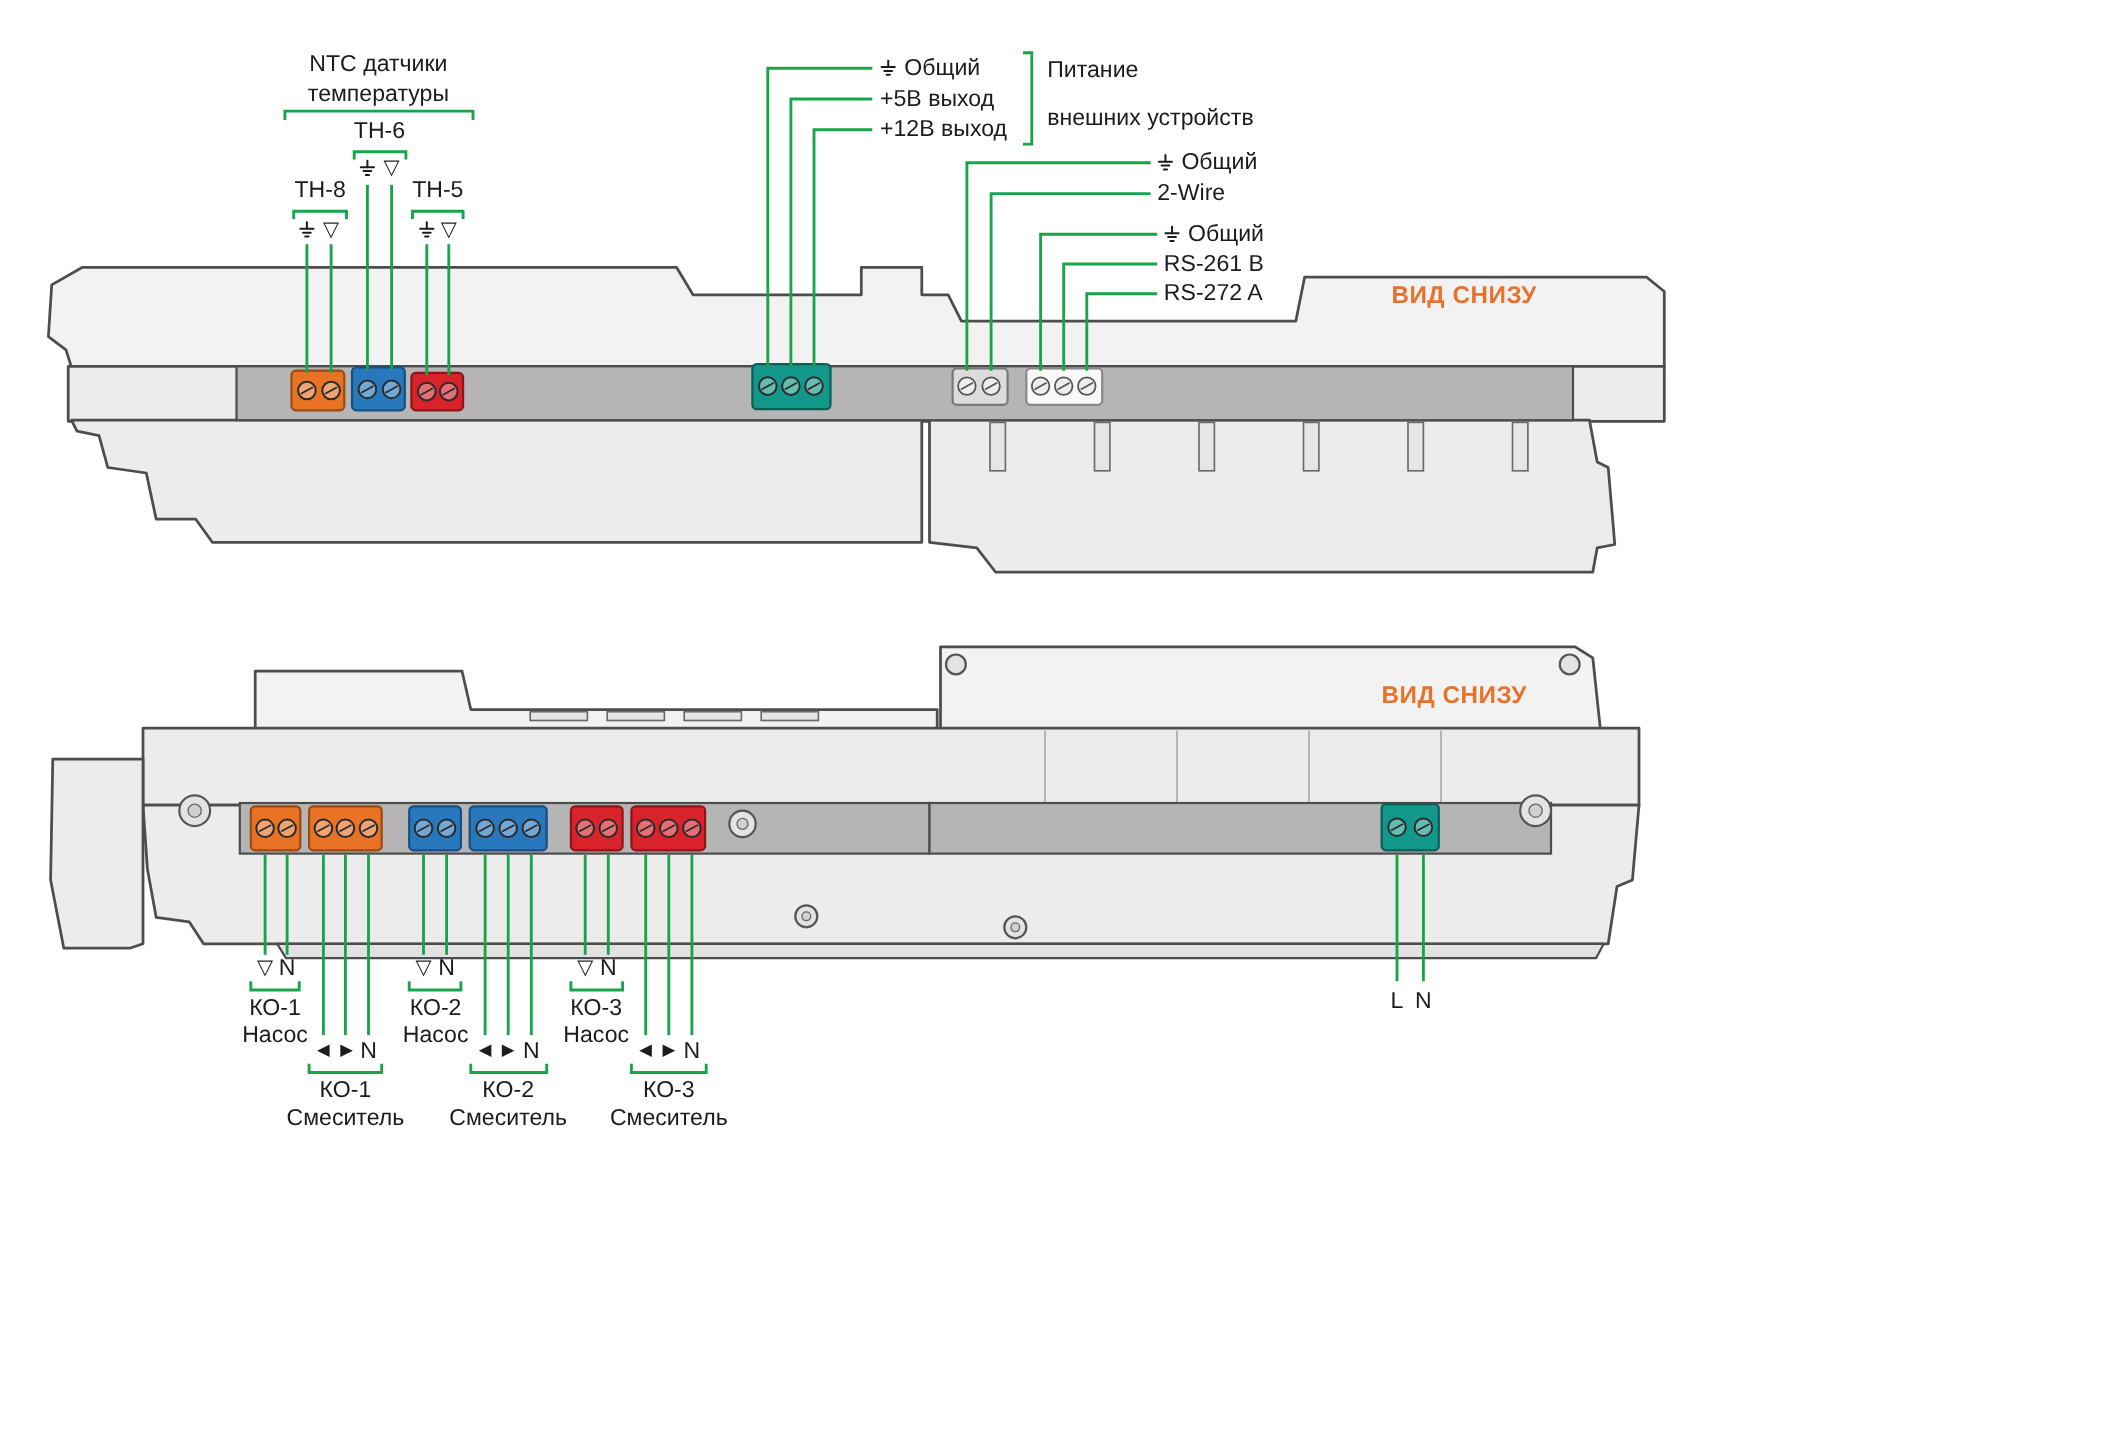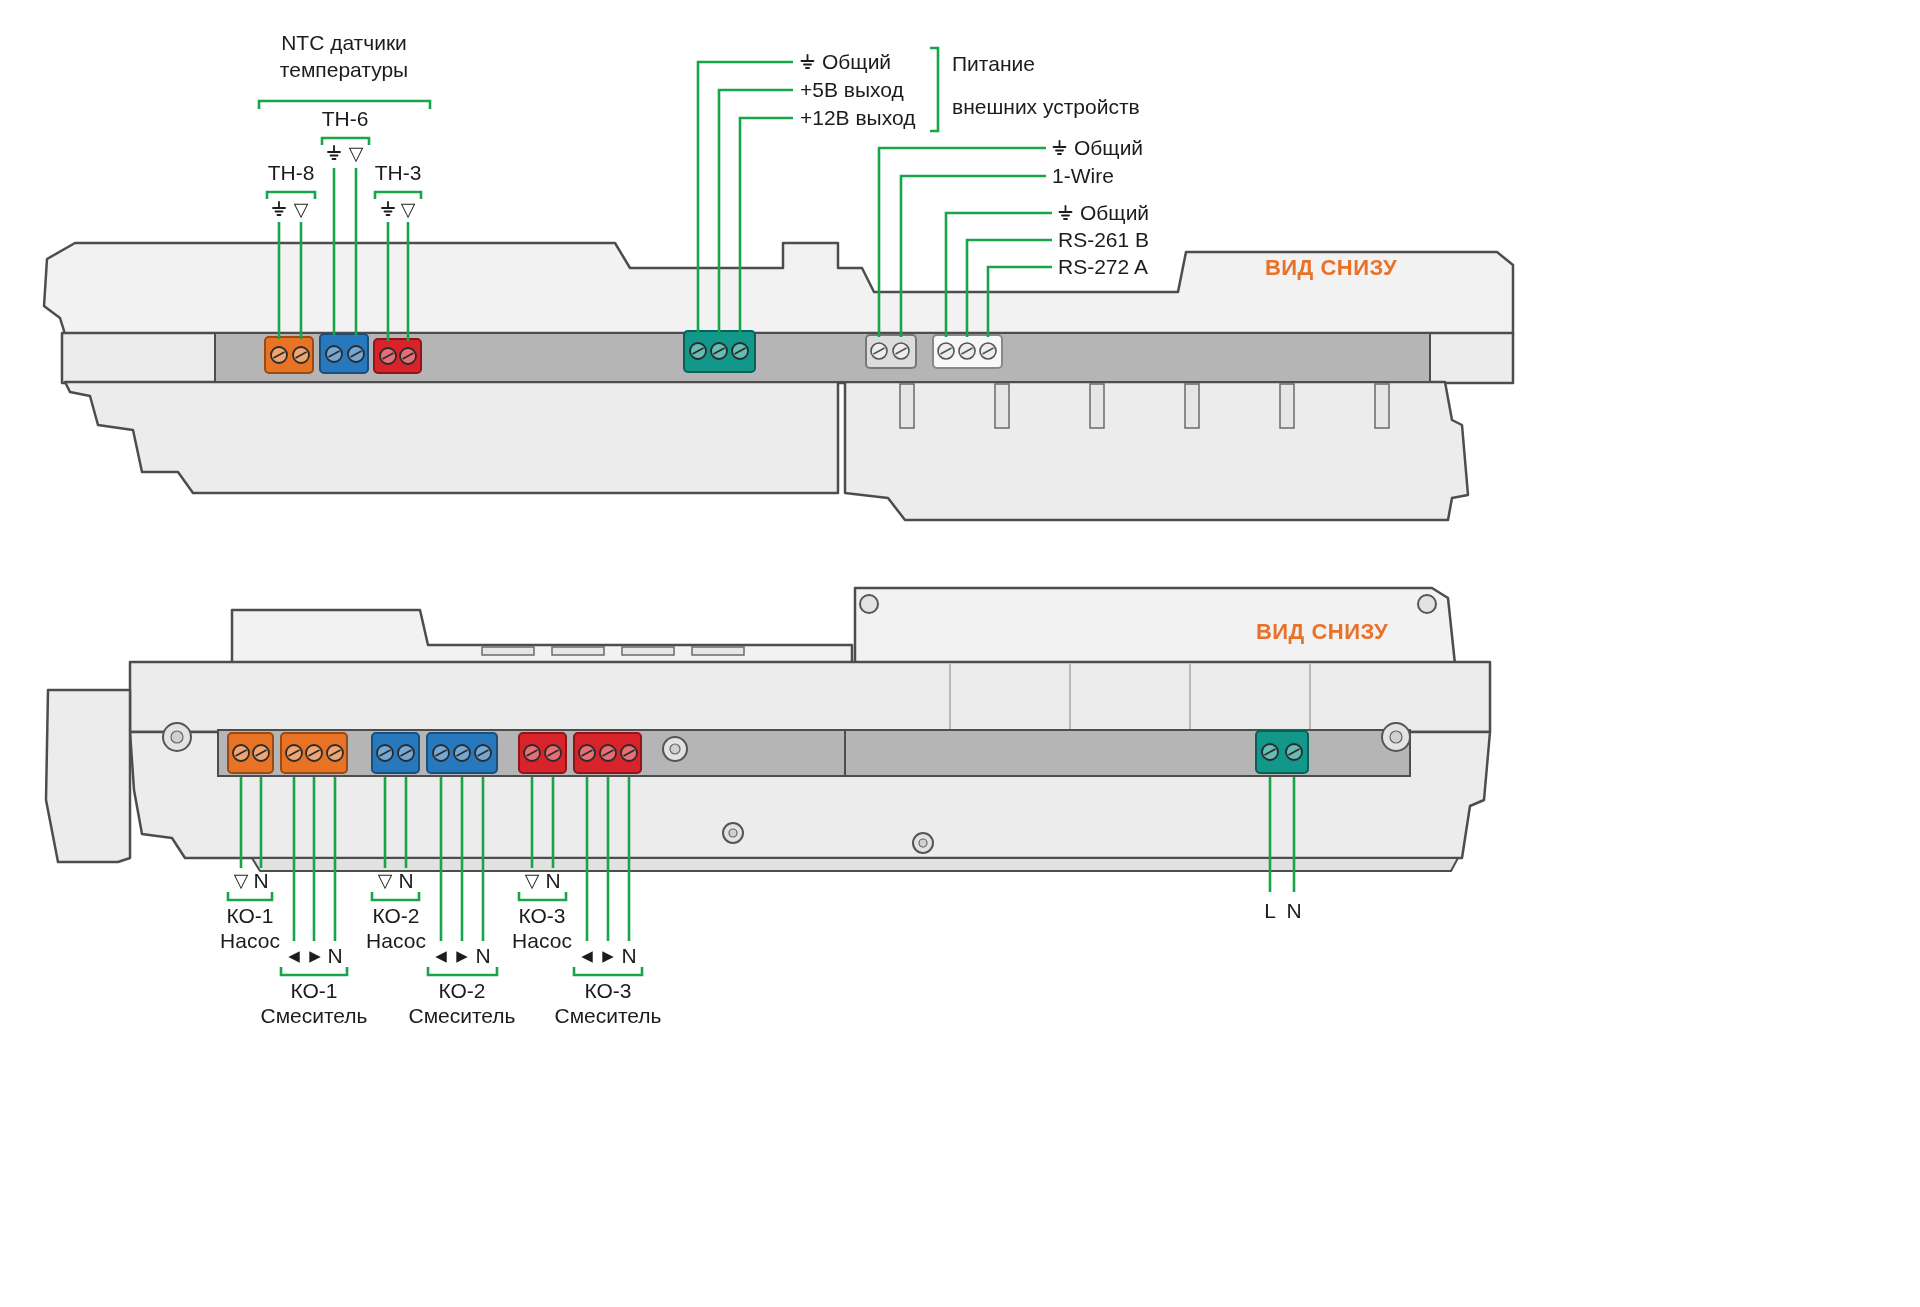--- a/index.html
+++ b/index.html
@@ -245,25 +245,25 @@
         <path class="lead" d="M1294,777 V892"></path>
       <path class="lead" d="M228,892 V900 H272 V892"></path>
       <path class="lead" d="M372,892 V900 H419 V892"></path>
       <path class="lead" d="M519,892 V900 H566 V892"></path>
       <path class="lead" d="M281,967 V975 H347 V967"></path>
       <path class="lead" d="M428,967 V975 H497 V967"></path>
       <path class="lead" d="M574,967 V975 H642 V967"></path>
     </g>
   </svg>
 
-  <div class="lbl wrap" style="left:344px;top:56px;width:160px">NTC датчики температуры</div>
+  <div class="lbl wrap" style="left:344px;top:72px;width:160px">NTC датчики температуры</div>
 
   <div class="lbl" style="left:345px;top:119px">ТН-6</div>
   <div class="lbl" style="left:291px;top:173px">ТН-8</div>
-  <div class="lbl" style="left:398px;top:173px">ТН-3</div>
+  <div class="lbl" style="left:398px;top:173px">ТН-5</div>
 
   <span class="gnd abs" style="left:334px;top:153px">
       <svg width="15" height="16" viewBox="0 0 15 16">
         <path d="M7.5 1V7"></path>
         <path d="M1.5 7H13.5"></path>
         <path d="M4 10.5H11"></path>
         <path d="M6 14H9"></path>
       </svg>
     </span>
   <div class="sym" style="left:356px;top:153px">▽</div>
@@ -311,21 +311,21 @@
         <svg width="15" height="16" viewBox="0 0 15 16">
           <path d="M7.5 1V7"></path>
           <path d="M1.5 7H13.5"></path>
           <path d="M4 10.5H11"></path>
           <path d="M6 14H9"></path>
         </svg>
       </span>
     <span>Общий</span>
   </div>
   <div class="row" style="left:1052px;top:176px">
-    <span>1-Wire</span>
+    <span>2-Wire</span>
   </div>
 
   <div class="row" style="left:1058px;top:213px">
     <span class="gnd">
         <svg width="15" height="16" viewBox="0 0 15 16">
           <path d="M7.5 1V7"></path>
           <path d="M1.5 7H13.5"></path>
           <path d="M4 10.5H11"></path>
           <path d="M6 14H9"></path>
         </svg>

